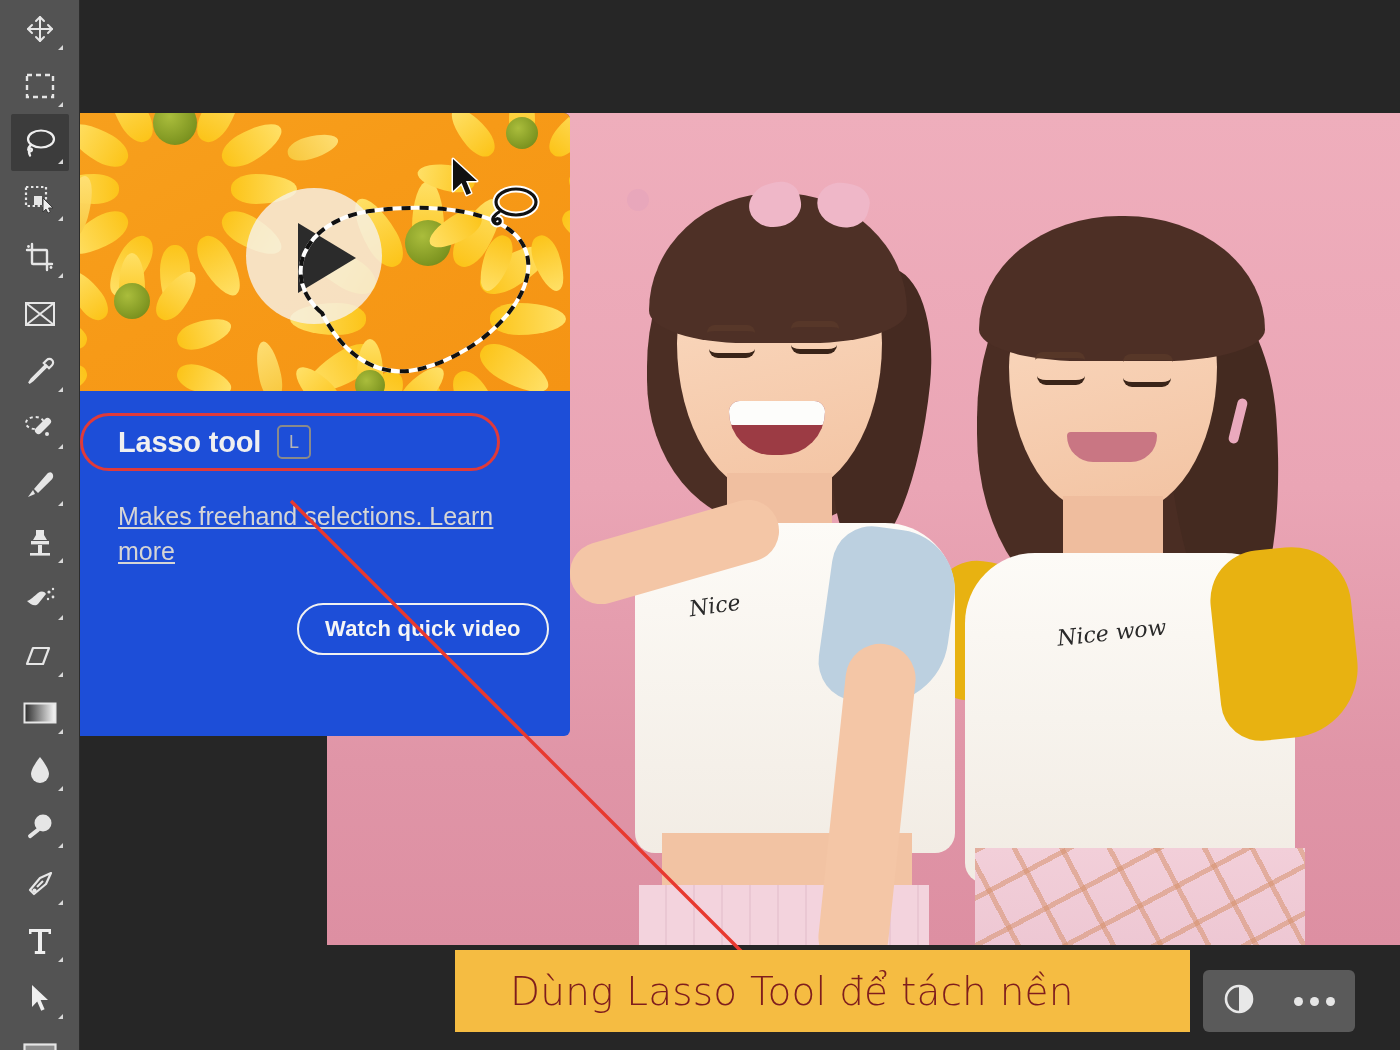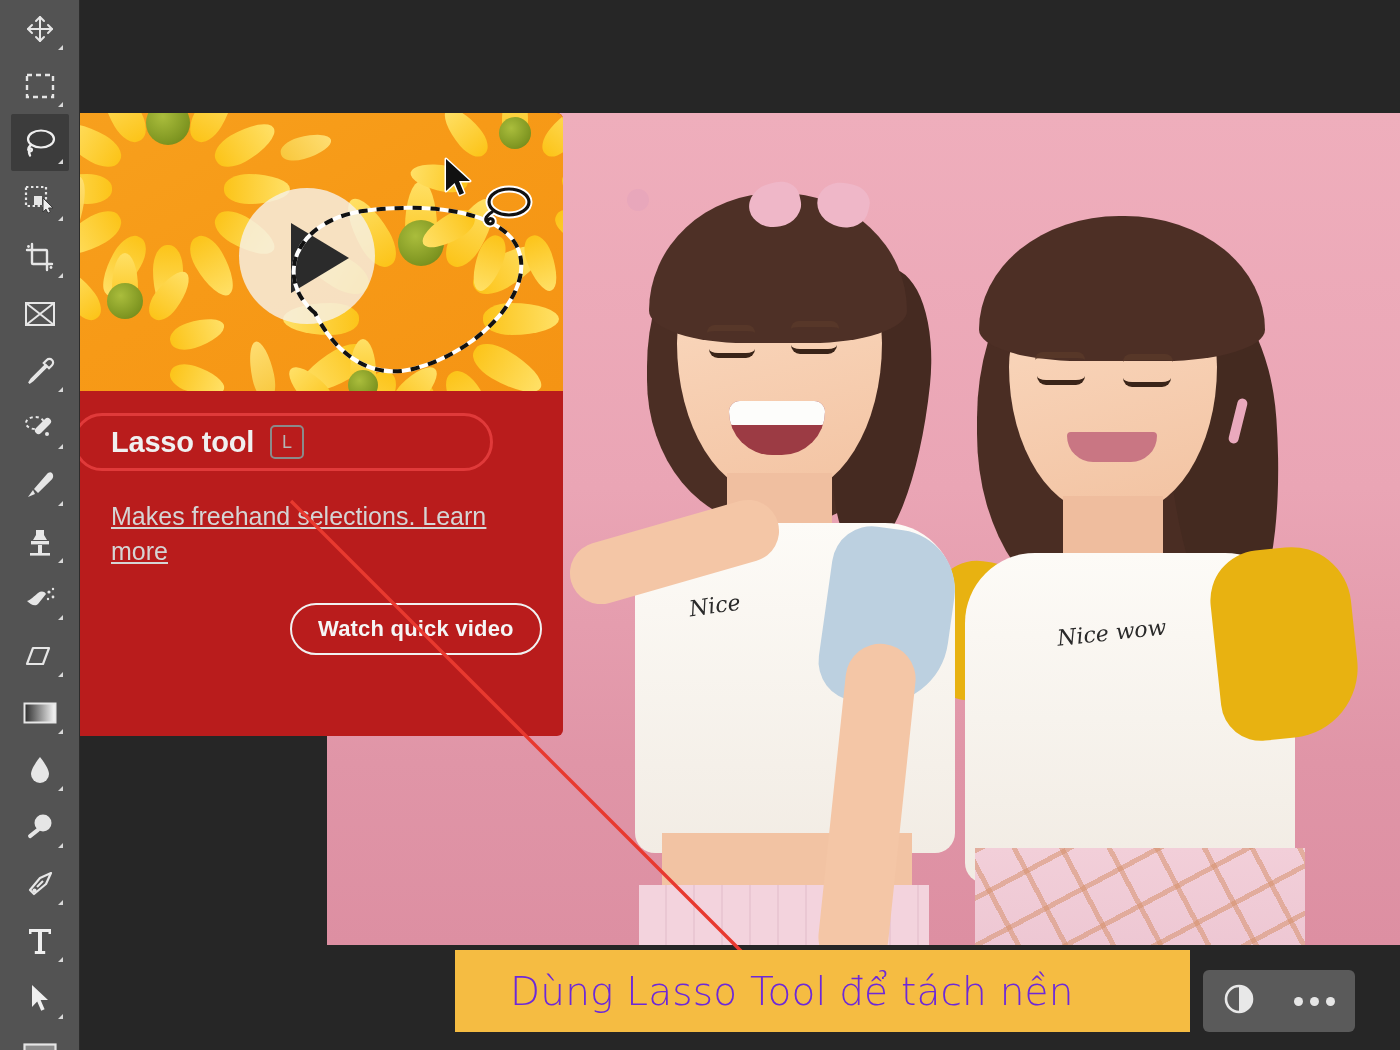--- a/index.html
+++ b/index.html
@@ -213,22 +213,22 @@
       linear-gradient(180deg,#f2cfd9,#e9bfcd);
   }
   #girlB .script{
     position:absolute; left:140px; top:412px;
     font-family:"DejaVu Serif", serif; font-style:italic;
     font-size:22px; color:#2a2a2a; transform:rotate(-6deg);
   }
 
   
   #tooltip{
-    position:absolute; left:63px; top:113px; width:500px; height:623px;
-    background:#b91c1c; border-radius:6px;
+    position:absolute; left:70px; top:113px; width:500px; height:623px;
+    background:#1d4ed8; border-radius:6px;
     z-index:25; overflow:hidden;
   }
   #thumb{
     position:relative; width:500px; height:278px;
     background:linear-gradient(150deg,#f7a01d,#f79a17 45%,#f59414);
     overflow:hidden;
   }
   .daisy{ position:absolute; }
   .daisy .pet{
     position:absolute; left:50%; top:50%;
@@ -299,21 +299,21 @@
   #redLine{ position:absolute; left:0; top:0; width:1400px; height:1050px;
             pointer-events:none; z-index:40; }
 
   
   #caption{
     position:absolute; left:455px; top:950px; width:735px; height:82px;
     background:#f5bc42;
     display:flex; align-items:center; z-index:45;
   }
   #captionText{
-    padding-left:55px; font-size:39px; color:#6d28d9;
+    padding-left:55px; font-size:39px; color:#7f1d1d;
     font-family:"DejaVu Sans", sans-serif; font-weight:300;
     letter-spacing:.2px;
   }
 
   
   #bottomBar{
     position:absolute; left:1203px; top:970px; width:152px; height:62px;
     background:#5a5a5a; border-radius:6px;
     display:flex; align-items:center; justify-content:space-around;
     z-index:46;

